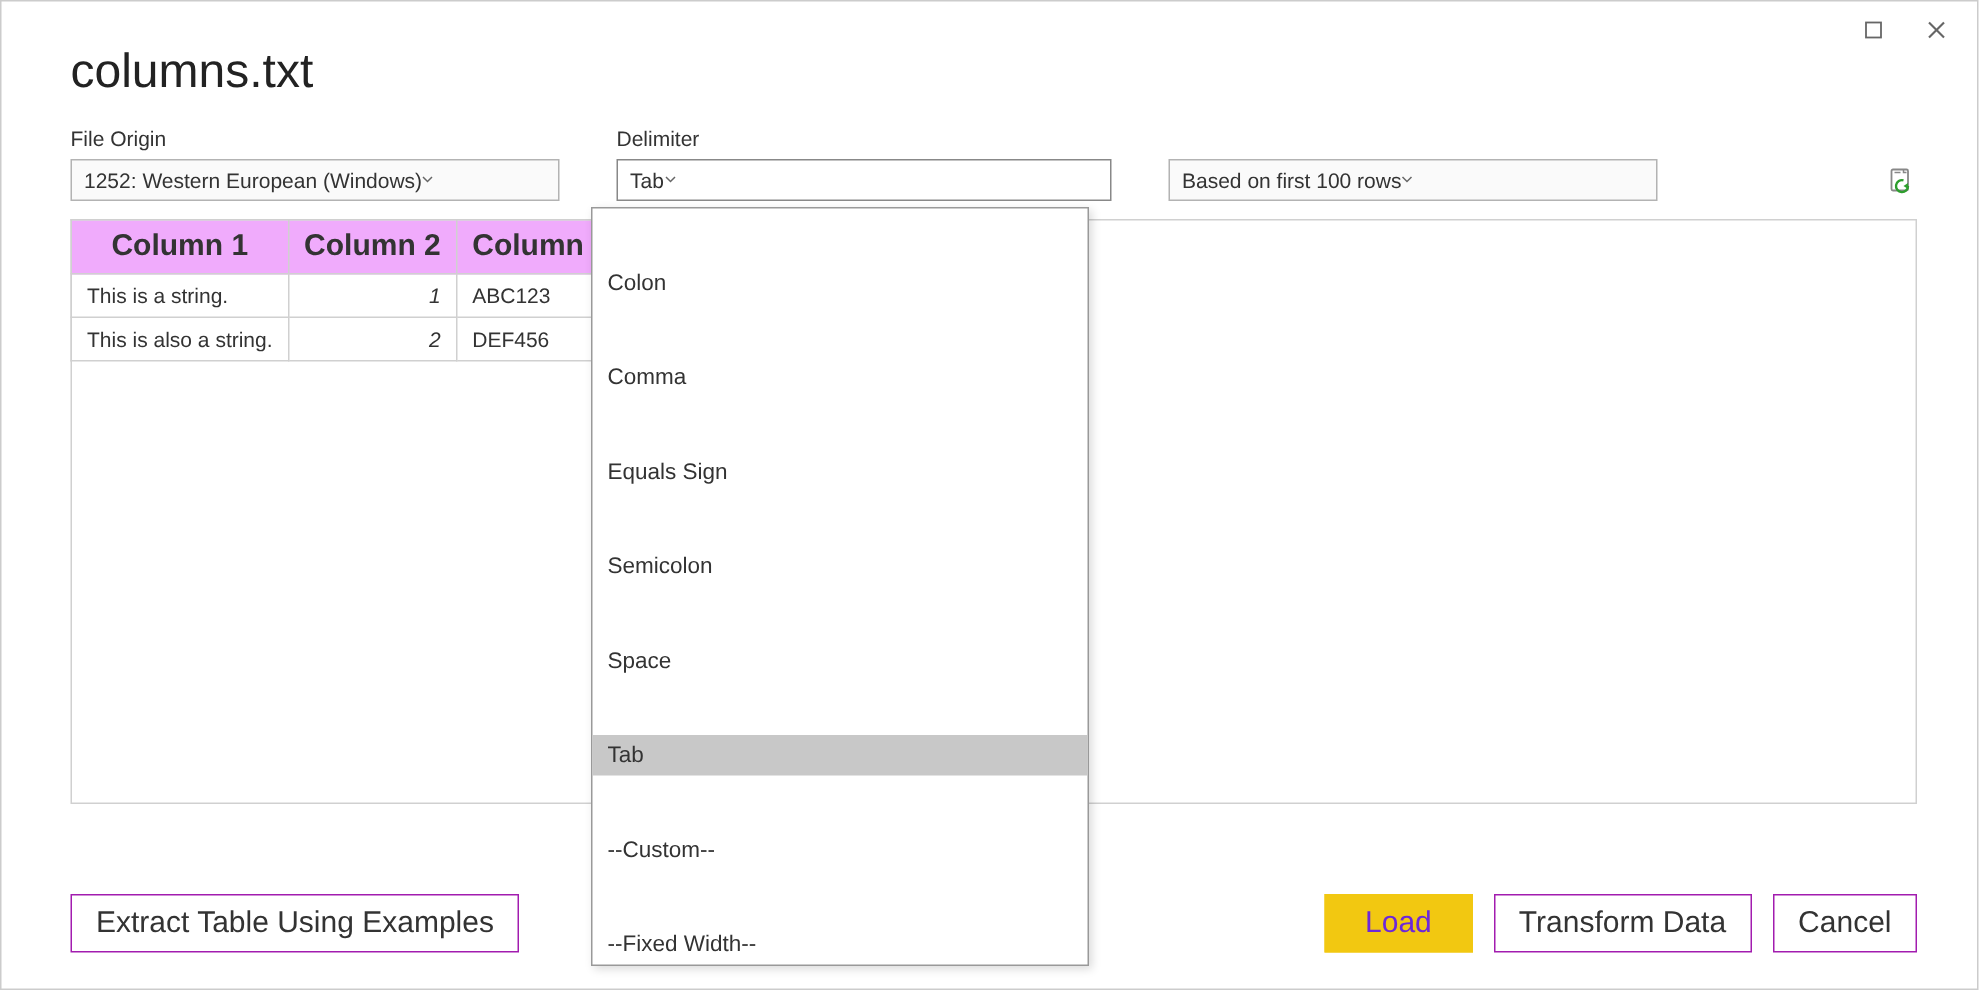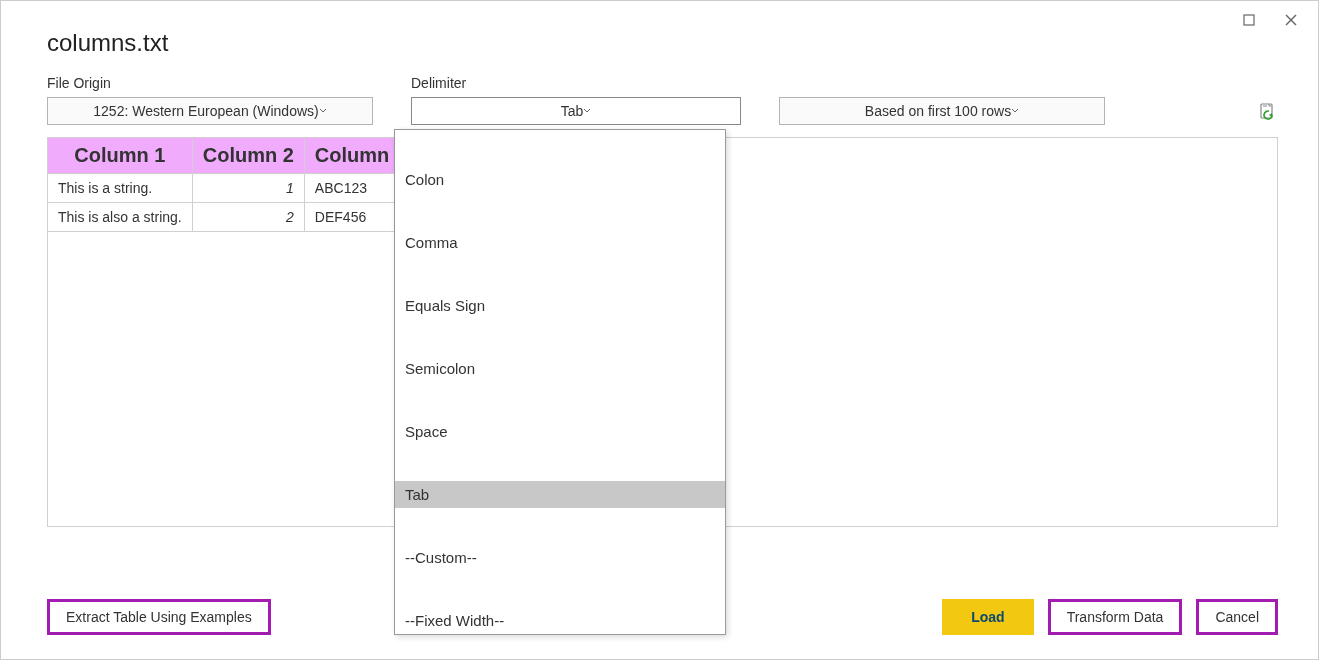--- a/index.html
+++ b/index.html
@@ -22,42 +22,42 @@
   .titlebar-controls {
     position: absolute;
     top: 12px;
     right: 20px;
     display: flex;
     gap: 28px;
     align-items: center;
   }
   .tbicon { width: 14px; height: 14px; display:flex; align-items:center; justify-content:center; color:#555; }
   .title {
-    font-size: 24px;
+    font-size: 32px;
     font-weight: 300;
     color: #222;
     margin-top: 10px;
     margin-bottom: 18px;
   }
   .row-controls {
     display: flex;
     gap: 16px;
     align-items: flex-end;
     margin-bottom: 12px;
   }
   .ctl-group { display:flex; flex-direction:column; margin-right: 22px; }
   .ctl-group.delim { margin-right: 22px; }
   .ctl-label { font-size: 14px; color:#333; margin-bottom: 6px; }
   .combo {
     height: 28px;
     border: 1px solid #b3b3b3;
     background: #fafafa;
     display:flex; align-items:center;
     padding: 0 8px;
-    justify-content: center;
+    justify-content: flex-start;
     color:#333;
   }
   .combo.file-origin { width: 326px; }
   .combo.delimiter { width: 330px; border:1px solid #888; background:#fff; }
   .combo.detection { width: 326px; }
   .caret {
     width: 8px; height: 8px;
     display:inline-block;
   }
   .caret svg { display:block; }
@@ -113,33 +113,32 @@
   .dropdown-list .opt.selected {
     background: #c8c8c8;
   }
   .footer {
     position: absolute;
     left: 46px; right: 40px; bottom: 24px;
     display:flex;
     align-items:center;
   }
   .btn {
-    border: 3px solid #a21caf;
+    border: 1px solid #a21caf;
     background: #fff;
     padding: 7px 16px;
-    font-size: 14px;
+    font-size: 20px;
     color:#333;
     cursor: default;
   }
   .btn.primary {
     background: #f2c811;
     border-color: #f2c811;
-    color:#0c4a6e;
+    color:#6d28d9;
     padding: 7px 26px;
-    font-weight: bold;
   }
   .footer-right { margin-left:auto; display:flex; gap: 14px; }
 </style>
 </head>
 <body>
 
 <div class="dialog">
 
   <div class="titlebar-controls">
     <span class="tbicon">

